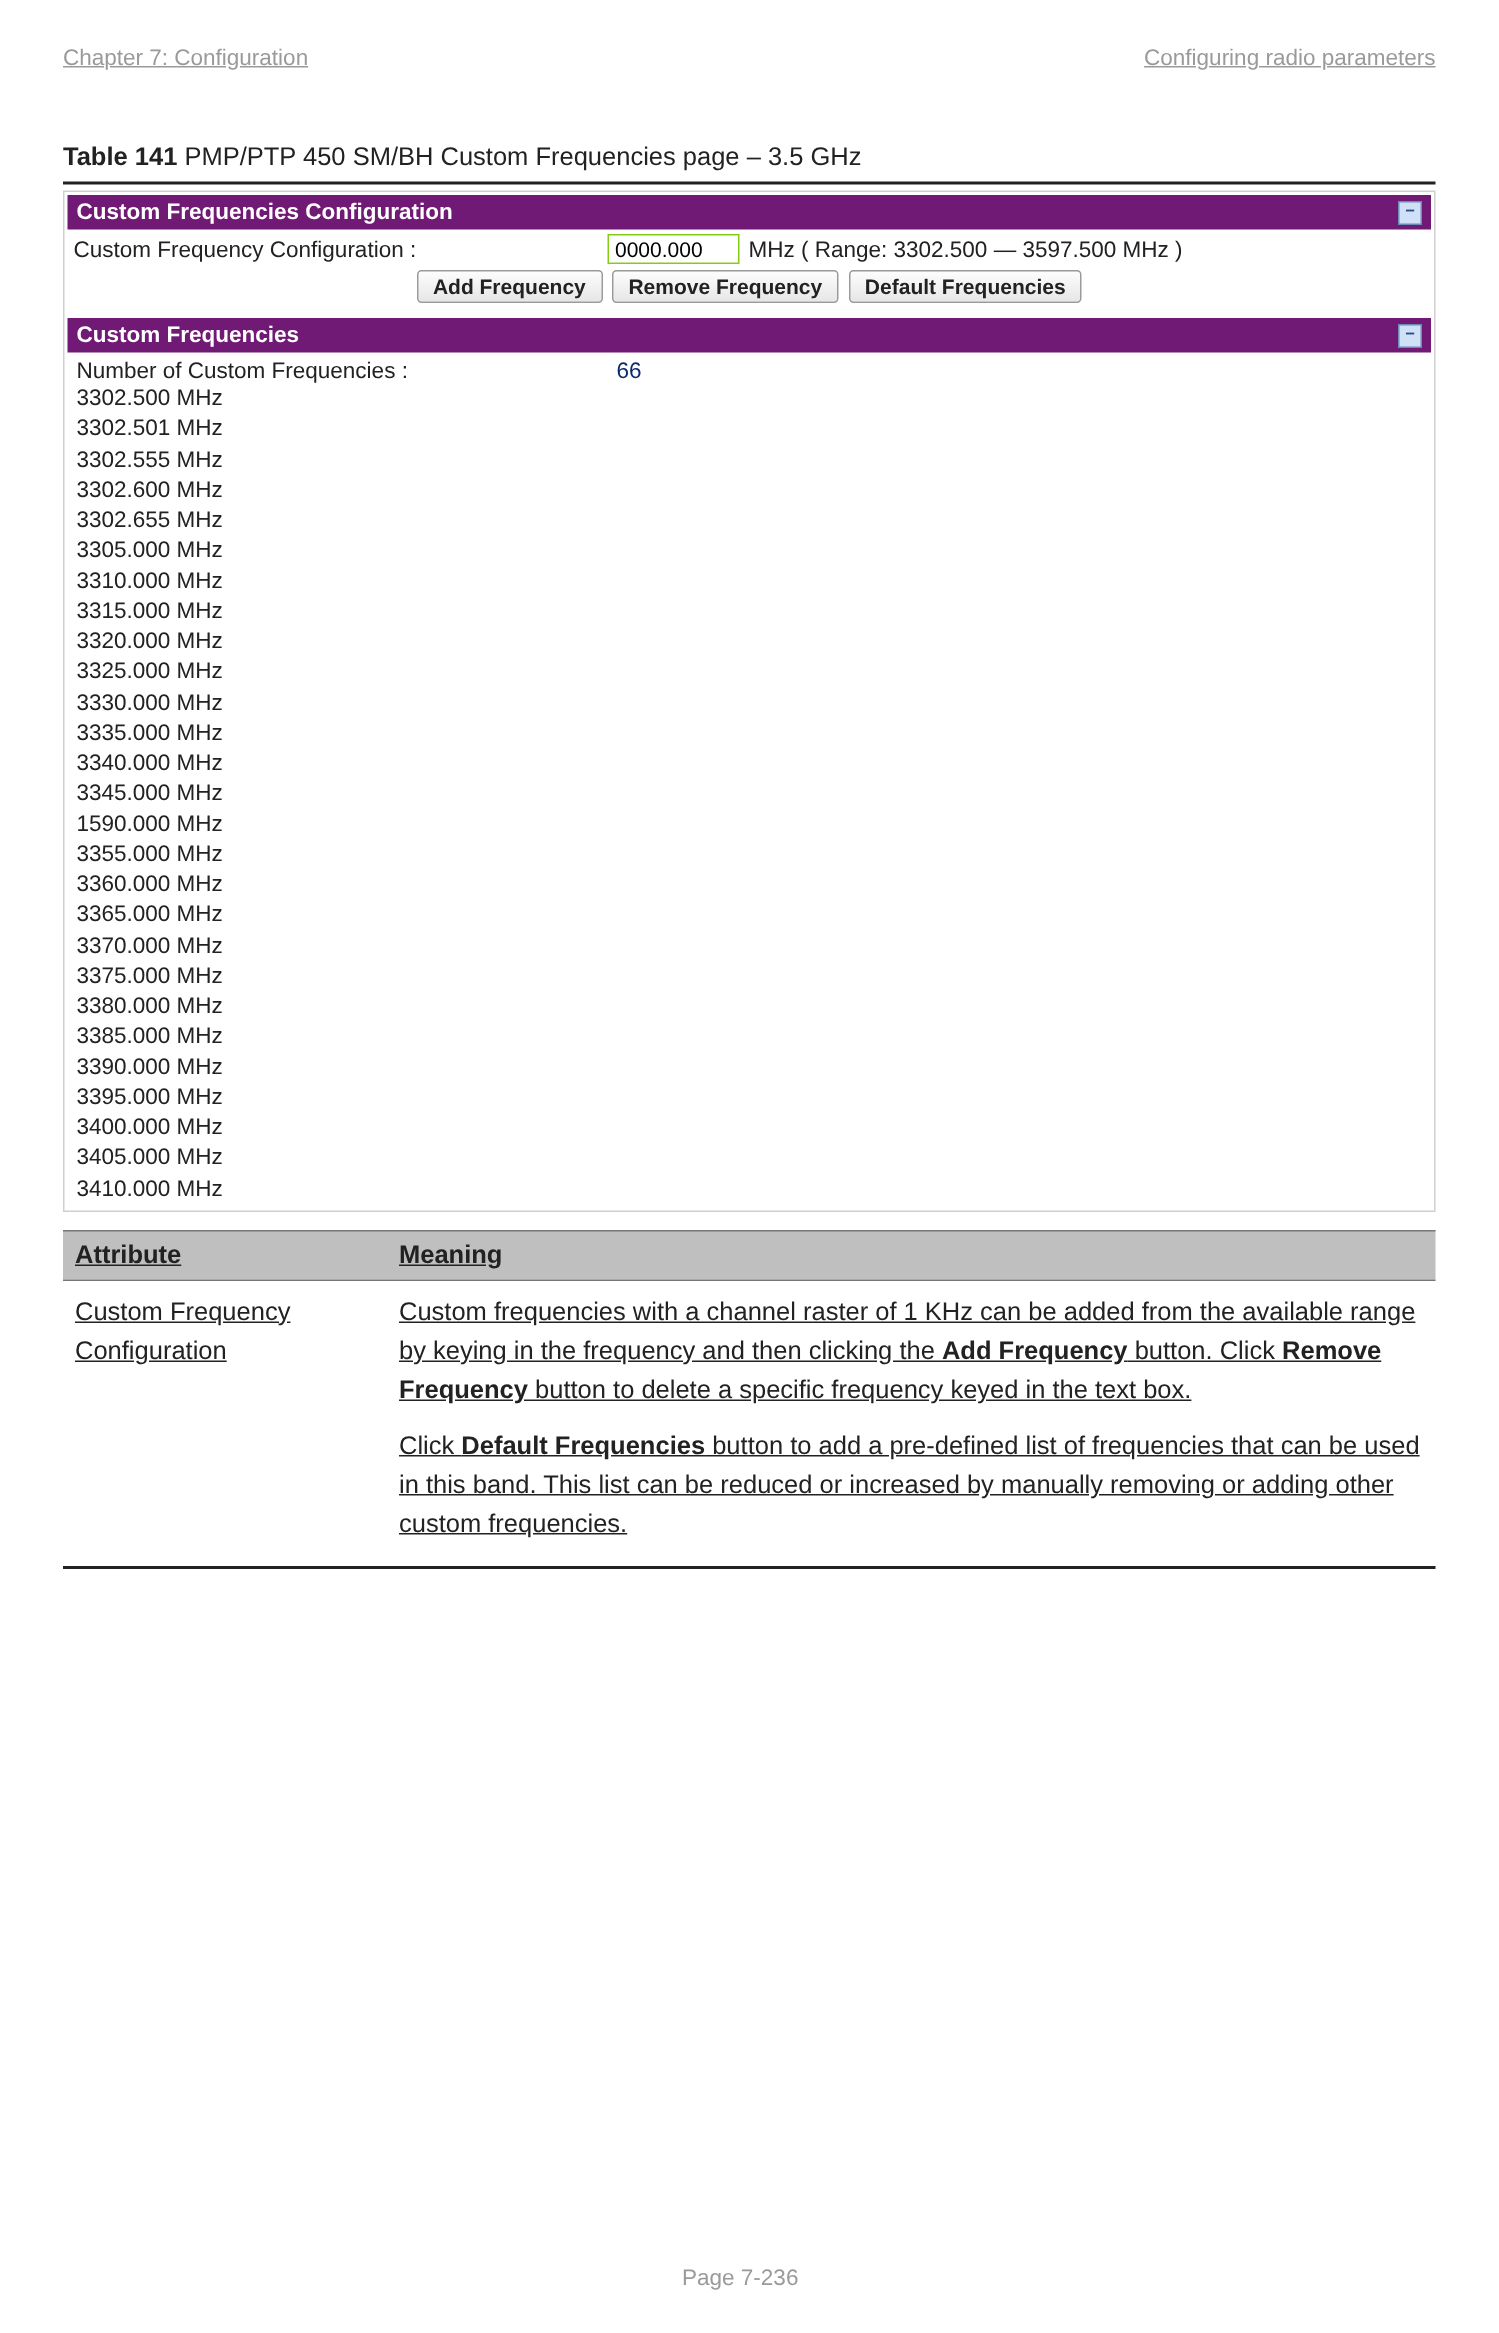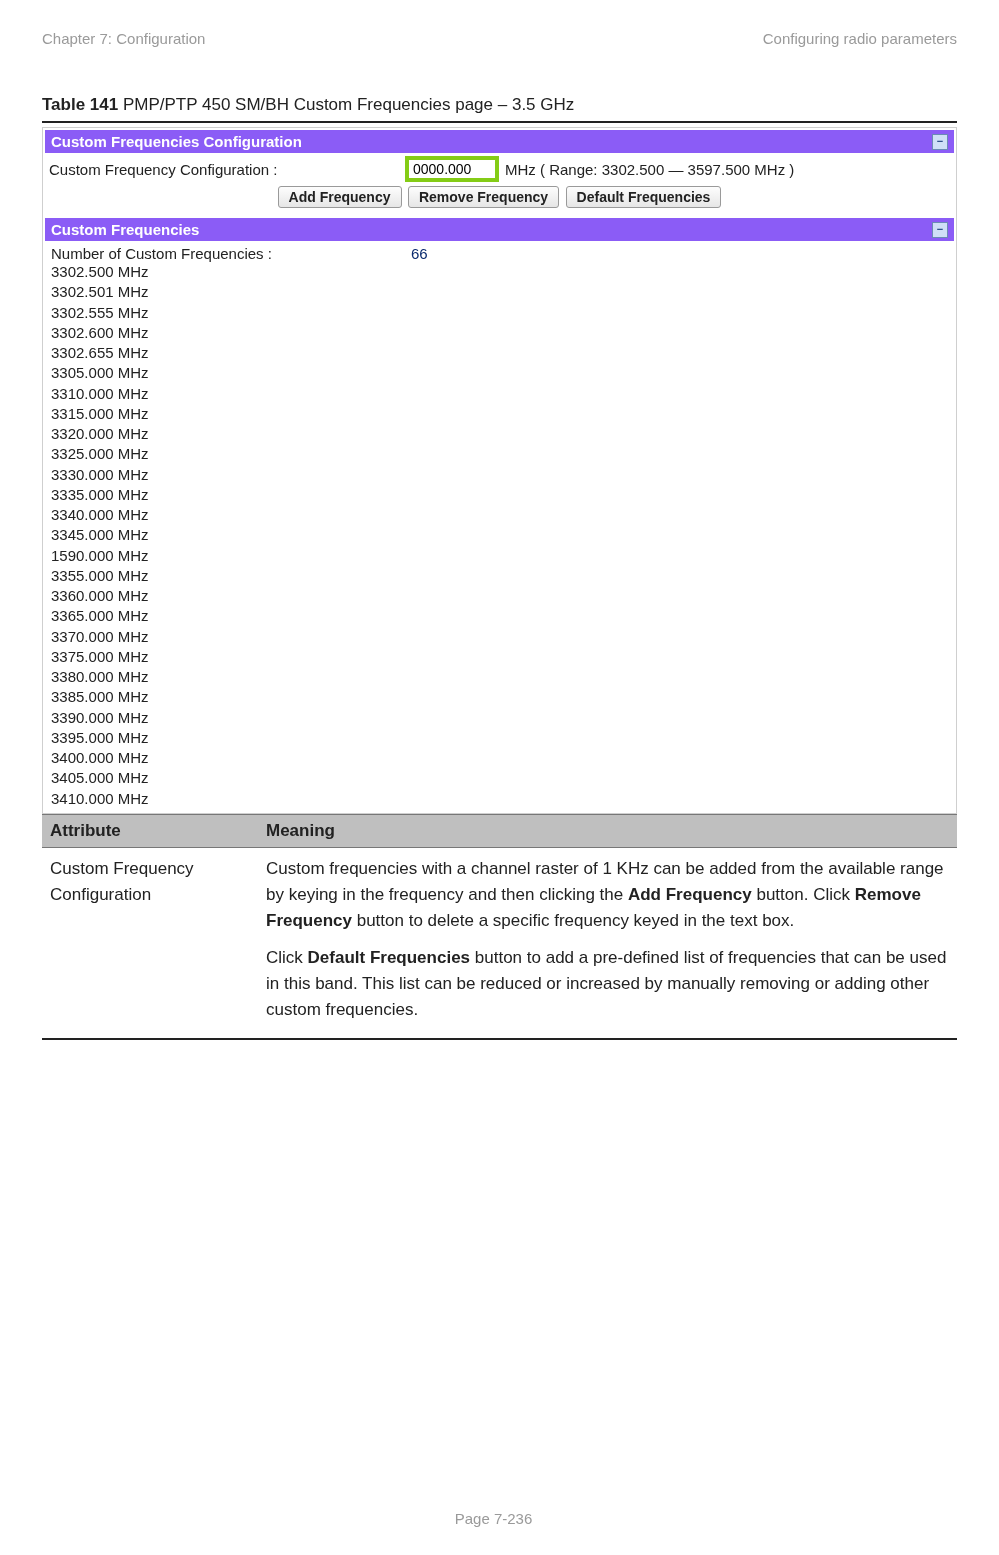--- a/index.html
+++ b/index.html
@@ -18,40 +18,41 @@
     box-sizing: border-box;
     height: 100%;
     position: relative;
   }
   .header {
     display: flex;
     justify-content: space-between;
     font-size: 15px;
     color: #9a9a9a;
     margin-bottom: 40px;
+    text-decoration: underline;
   }
   .table-title {
     font-size: 17px;
     margin-bottom: 6px;
     margin-top: 48px;
   }
   .table-title .bold { font-weight: bold; }
   .hr-top {
     border: none;
     border-top: 2px solid #222;
     margin: 0 0 4px 0;
   }
   .shot {
     border: 1px solid #cfcfcf;
     padding: 2px;
     box-sizing: border-box;
     font-family: Arial, Helvetica, sans-serif;
   }
   .panel-head {
-    background: #8b5cf6;
+    background: #701a75;
     color: #fff;
     font-weight: bold;
     font-size: 15px;
     padding: 3px 6px;
     display: flex;
     justify-content: space-between;
     align-items: center;
   }
   .collapse-btn {
     width: 14px; height: 14px;
@@ -65,21 +66,21 @@
     align-items: center;
     font-size: 15px;
     padding: 3px 4px 4px 4px;
     gap: 6px;
   }
   .conf-label { width: 350px; }
   .freq-input {
     width: 78px;
     font-size: 14px;
     padding: 1px 4px;
-    border: 4px solid #84cc16;
+    border: 1px solid #84cc16;
     background:#fff;
   }
   .btn-row {
     text-align: center;
     padding-bottom: 2px;
     font-weight: bold;
   }
   .ui-btn {
     display:inline-block;
     font-size: 14px;
@@ -95,22 +96,23 @@
     font-size: 15px;
     padding: 4px 6px 2px 6px;
   }
   .count-row { display:flex; }
   .count-label { width: 360px; }
   .count-val { color: #0a2a6e; }
   .freq-list .freq-item { line-height: 1.35; }
   .attr-table {
     width: 100%;
     border-collapse: collapse;
-    margin-top: 0;
+    margin-top: 12px;
     font-size: 17px;
+    text-decoration: underline;
   }
   .attr-table th {
     background: #bfbfbf;
     text-align: left;
     font-weight: bold;
     padding: 6px 8px;
     border-top: 1px solid #777;
     border-bottom: 1px solid #777;
   }
   .attr-table th.col1 { width: 200px; }

